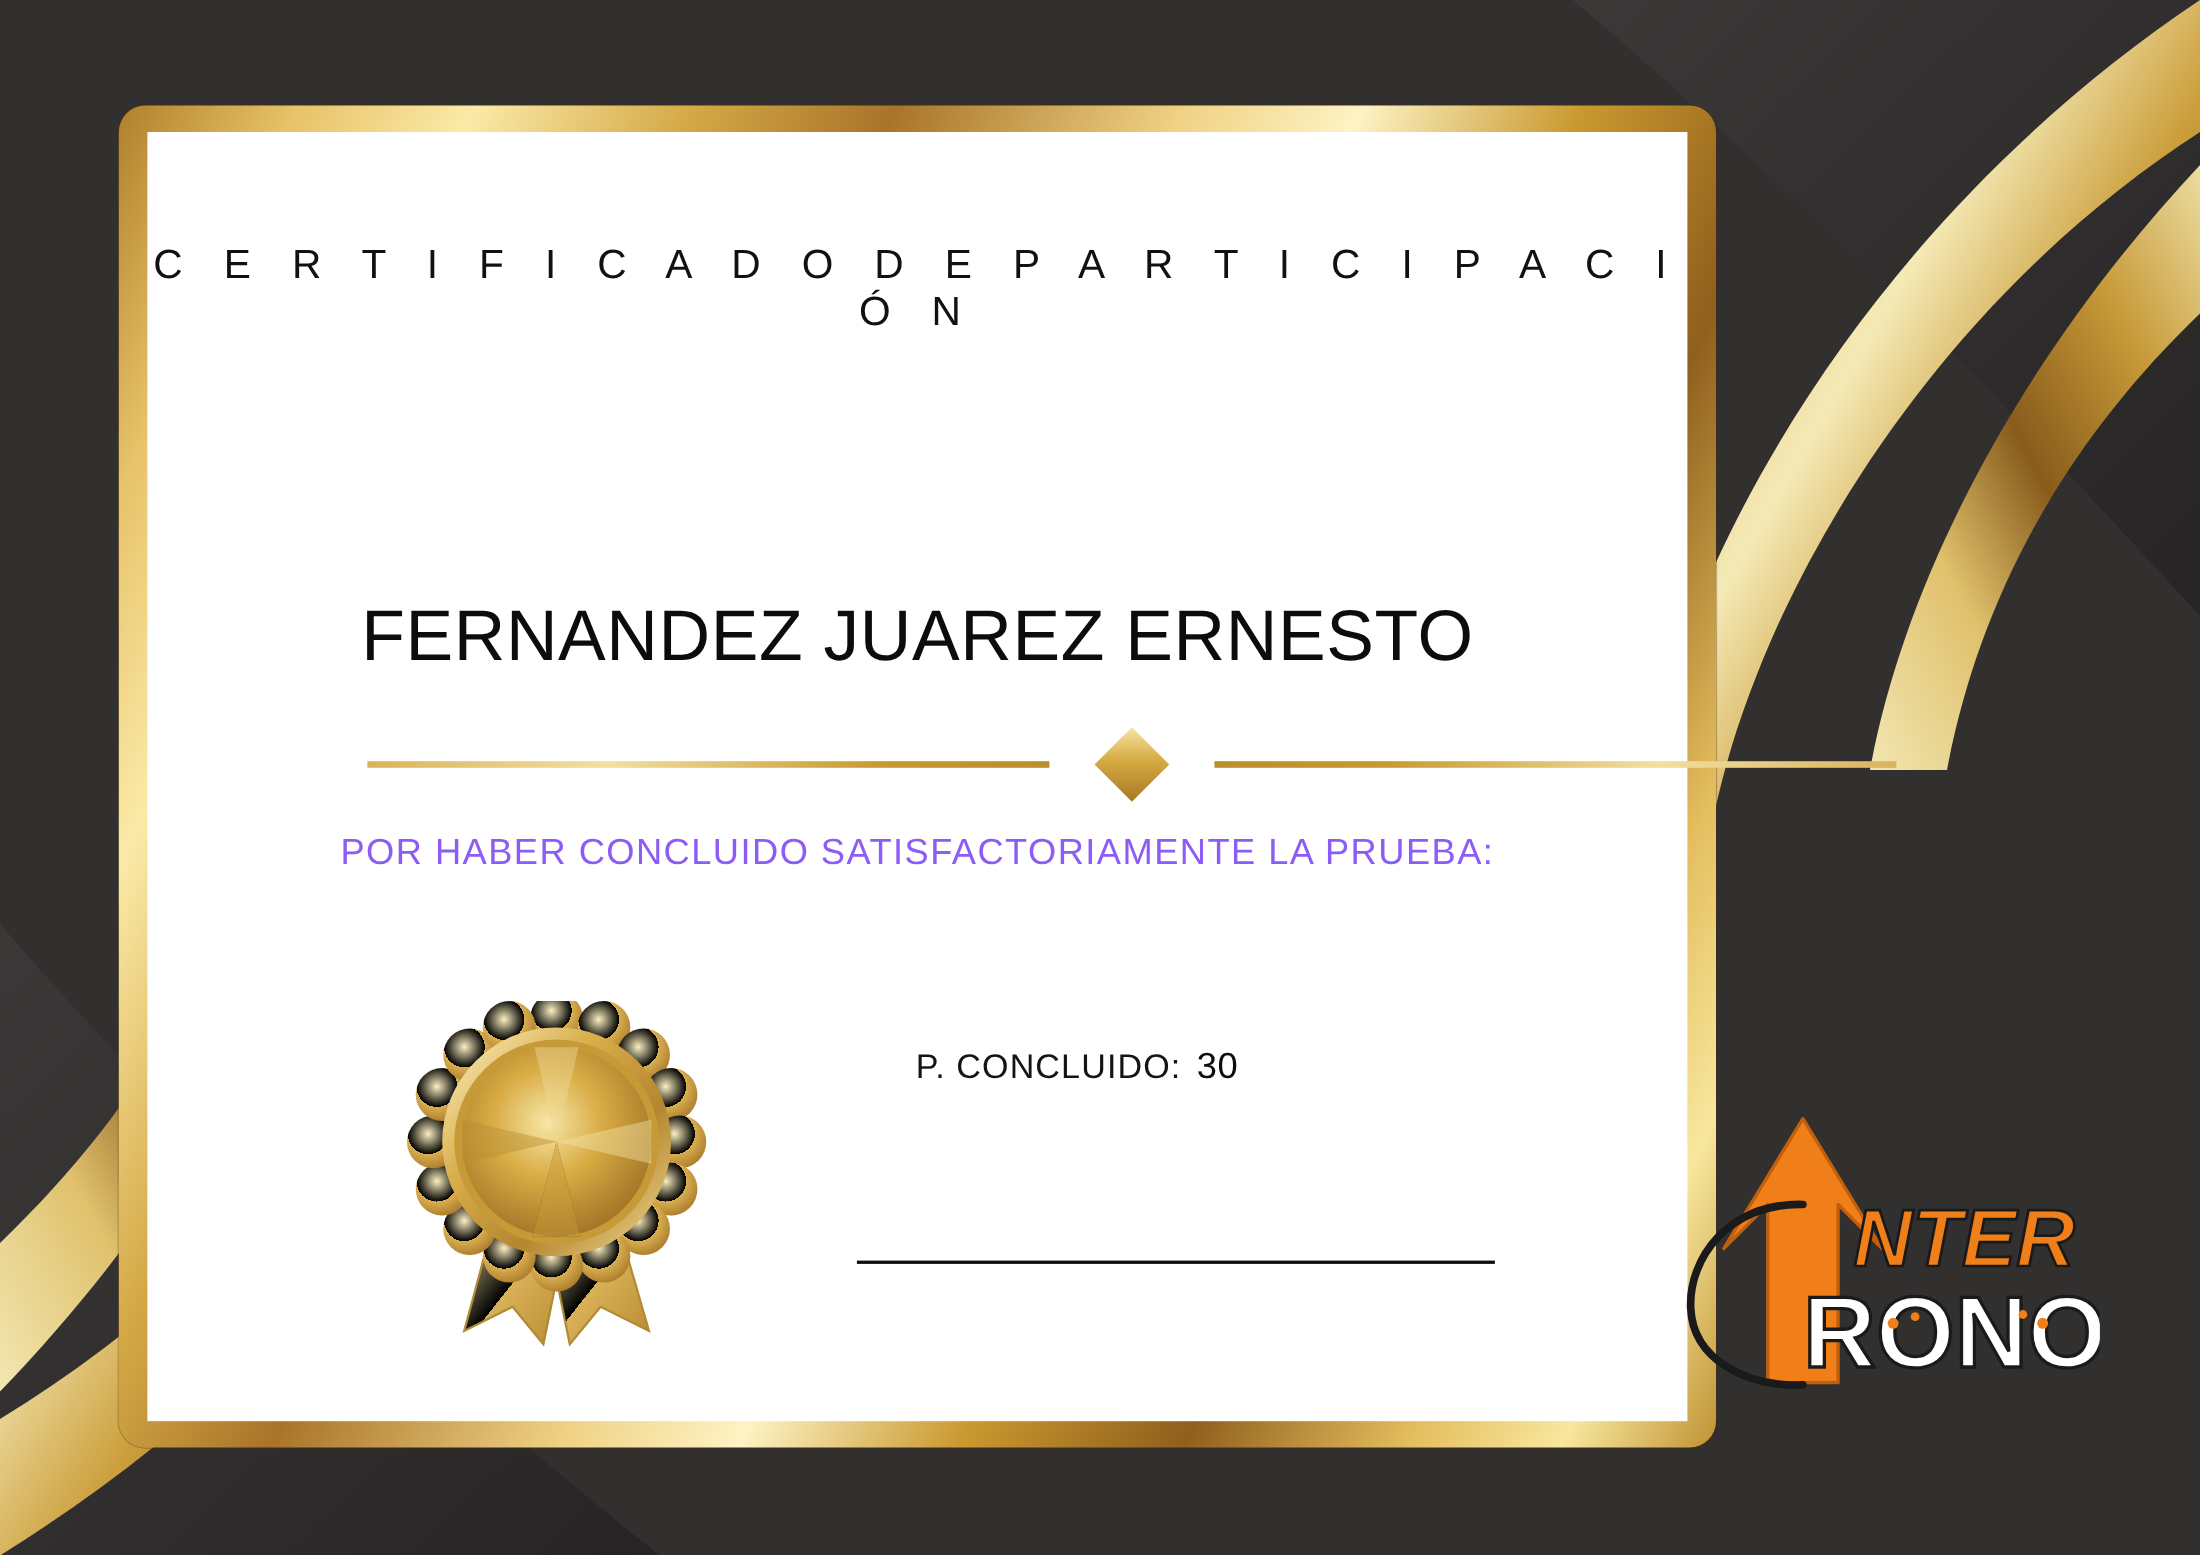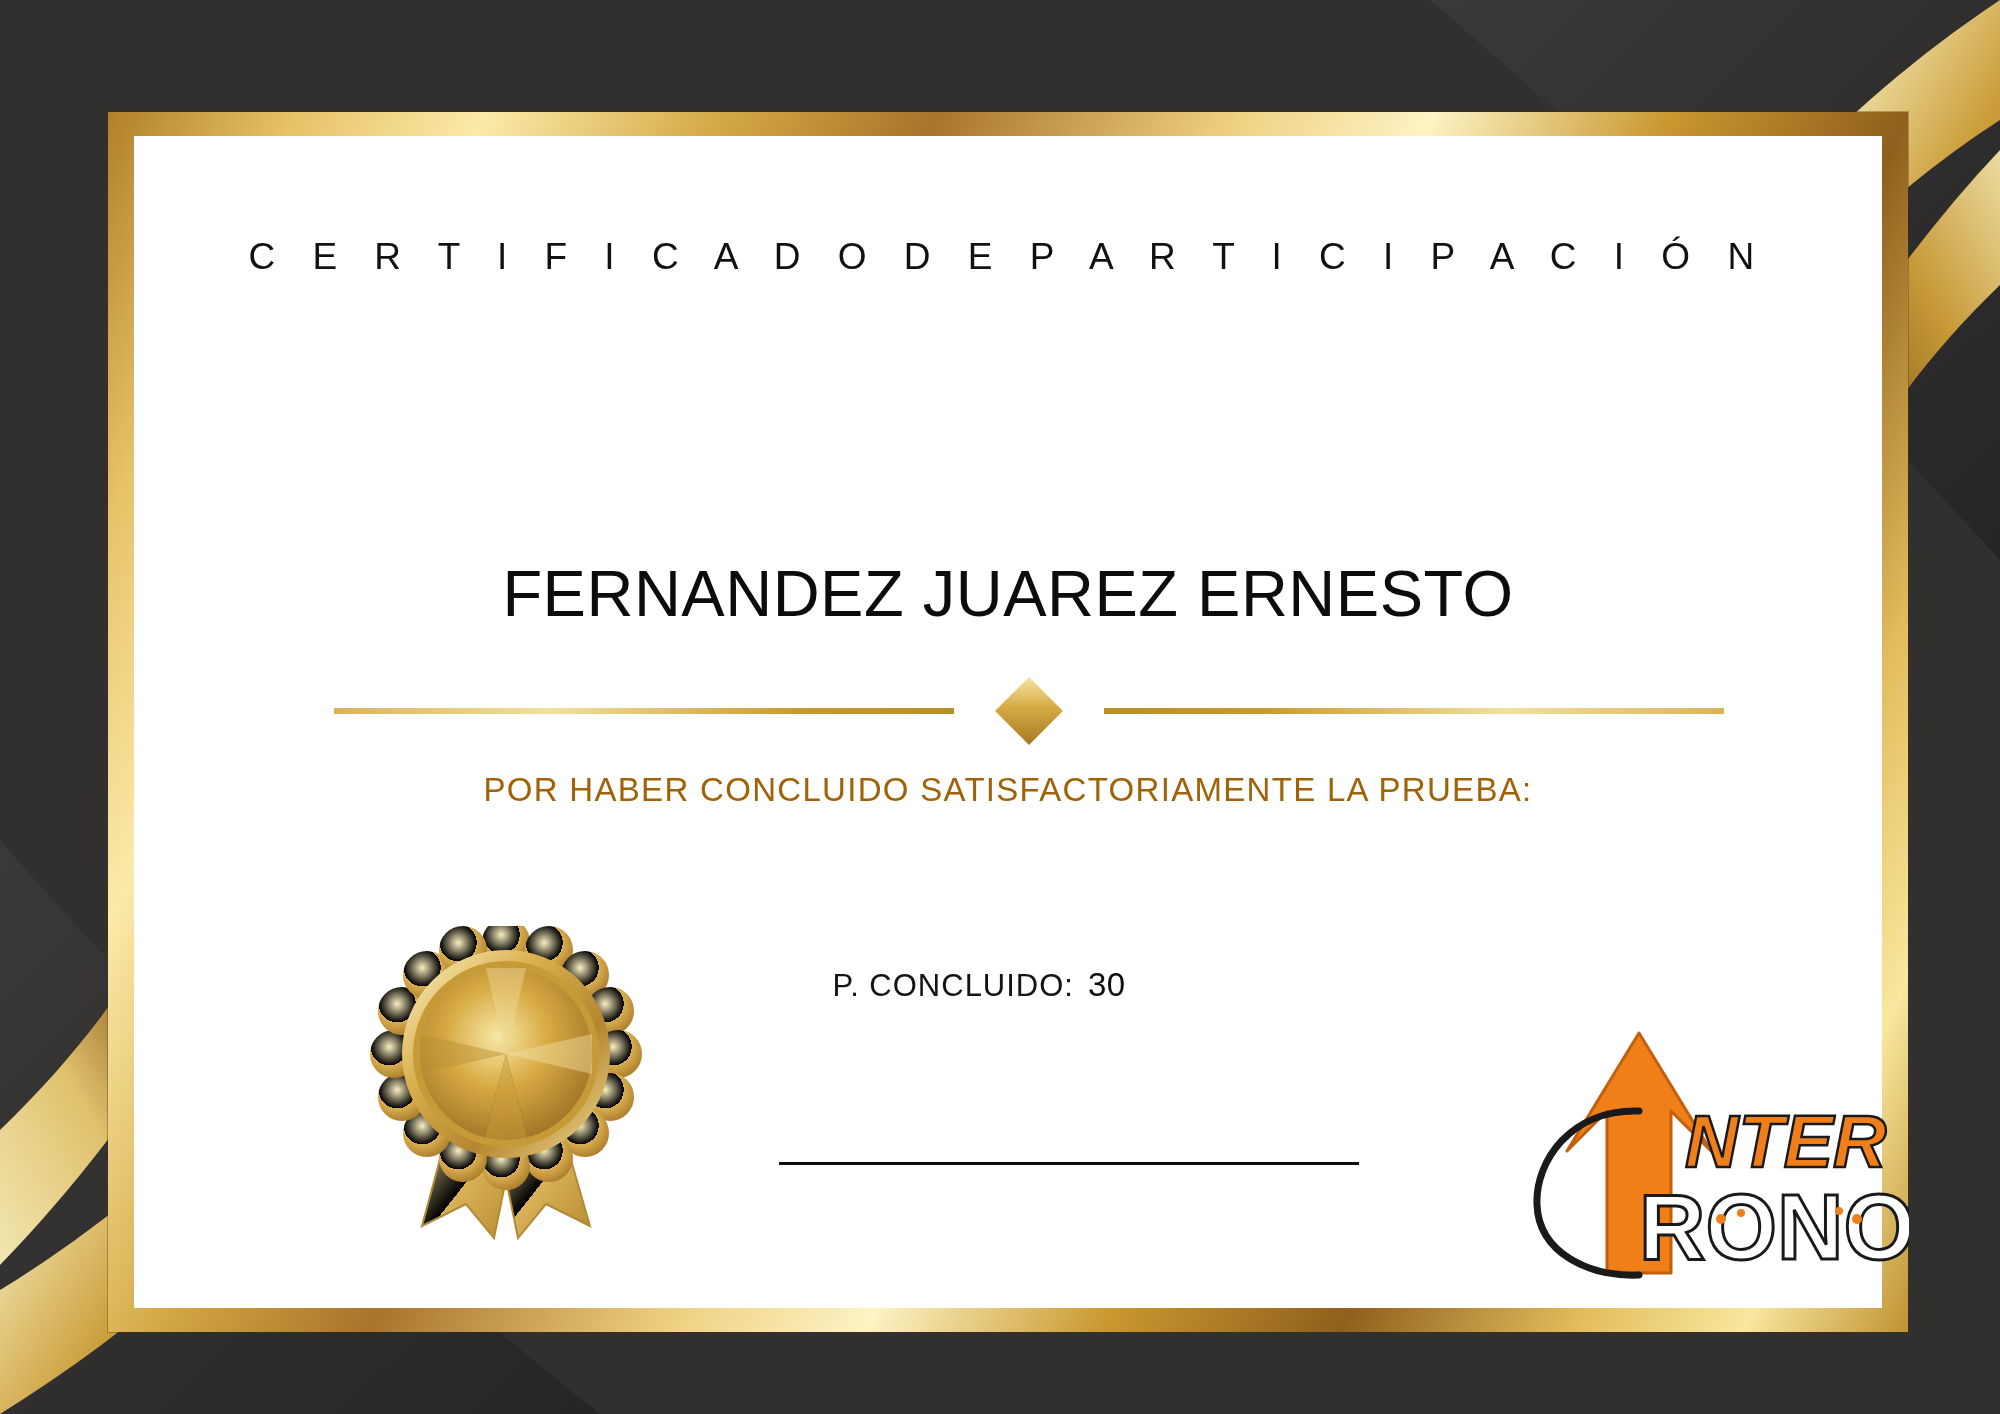--- a/index.html
+++ b/index.html
@@ -28,37 +28,38 @@
     top: 0; left: 0;
     width: 2000px;
     height: 1414px;
     pointer-events: none;
   }
 
   
   .gold-frame {
     position: absolute;
     left: 108px;
-    top: 112px;
-    width: 1800px;
+    top: 96px;
+    width: 1452px;
     height: 1220px;
     background: linear-gradient(115deg,
         #b07f2a 0%,
         #e7c268 8%,
         #fbeaa8 16%,
         #d4a845 26%,
         #a8742a 35%,
         #f0d285 48%,
         #fdf3c4 56%,
         #c9982f 66%,
         #8f5f1d 76%,
         #e3bd5d 86%,
         #f8e79e 93%,
         #c09233 100%);
     box-shadow: 0 0 0 1px rgba(80,50,10,0.35);
+    border-radius: 24px;
   }
 
   .inner-white {
     position: absolute;
     left: 26px;
     top: 24px;
     right: 26px;
     bottom: 24px;
     background: #ffffff;
   }
@@ -131,21 +132,21 @@
   }
 
   .subtitle {
     position: absolute;
     top: 635px;
     left: 0;
     width: 100%;
     text-align: center;
     font-size: 33px;
     letter-spacing: 1.3px;
-    color: #a16207;
+    color: #8b5cf6;
   }
 
   
   .results {
     position: absolute;
     left: 640px;
     top: 830px;
     width: 600px;
   }
   .result-row {

